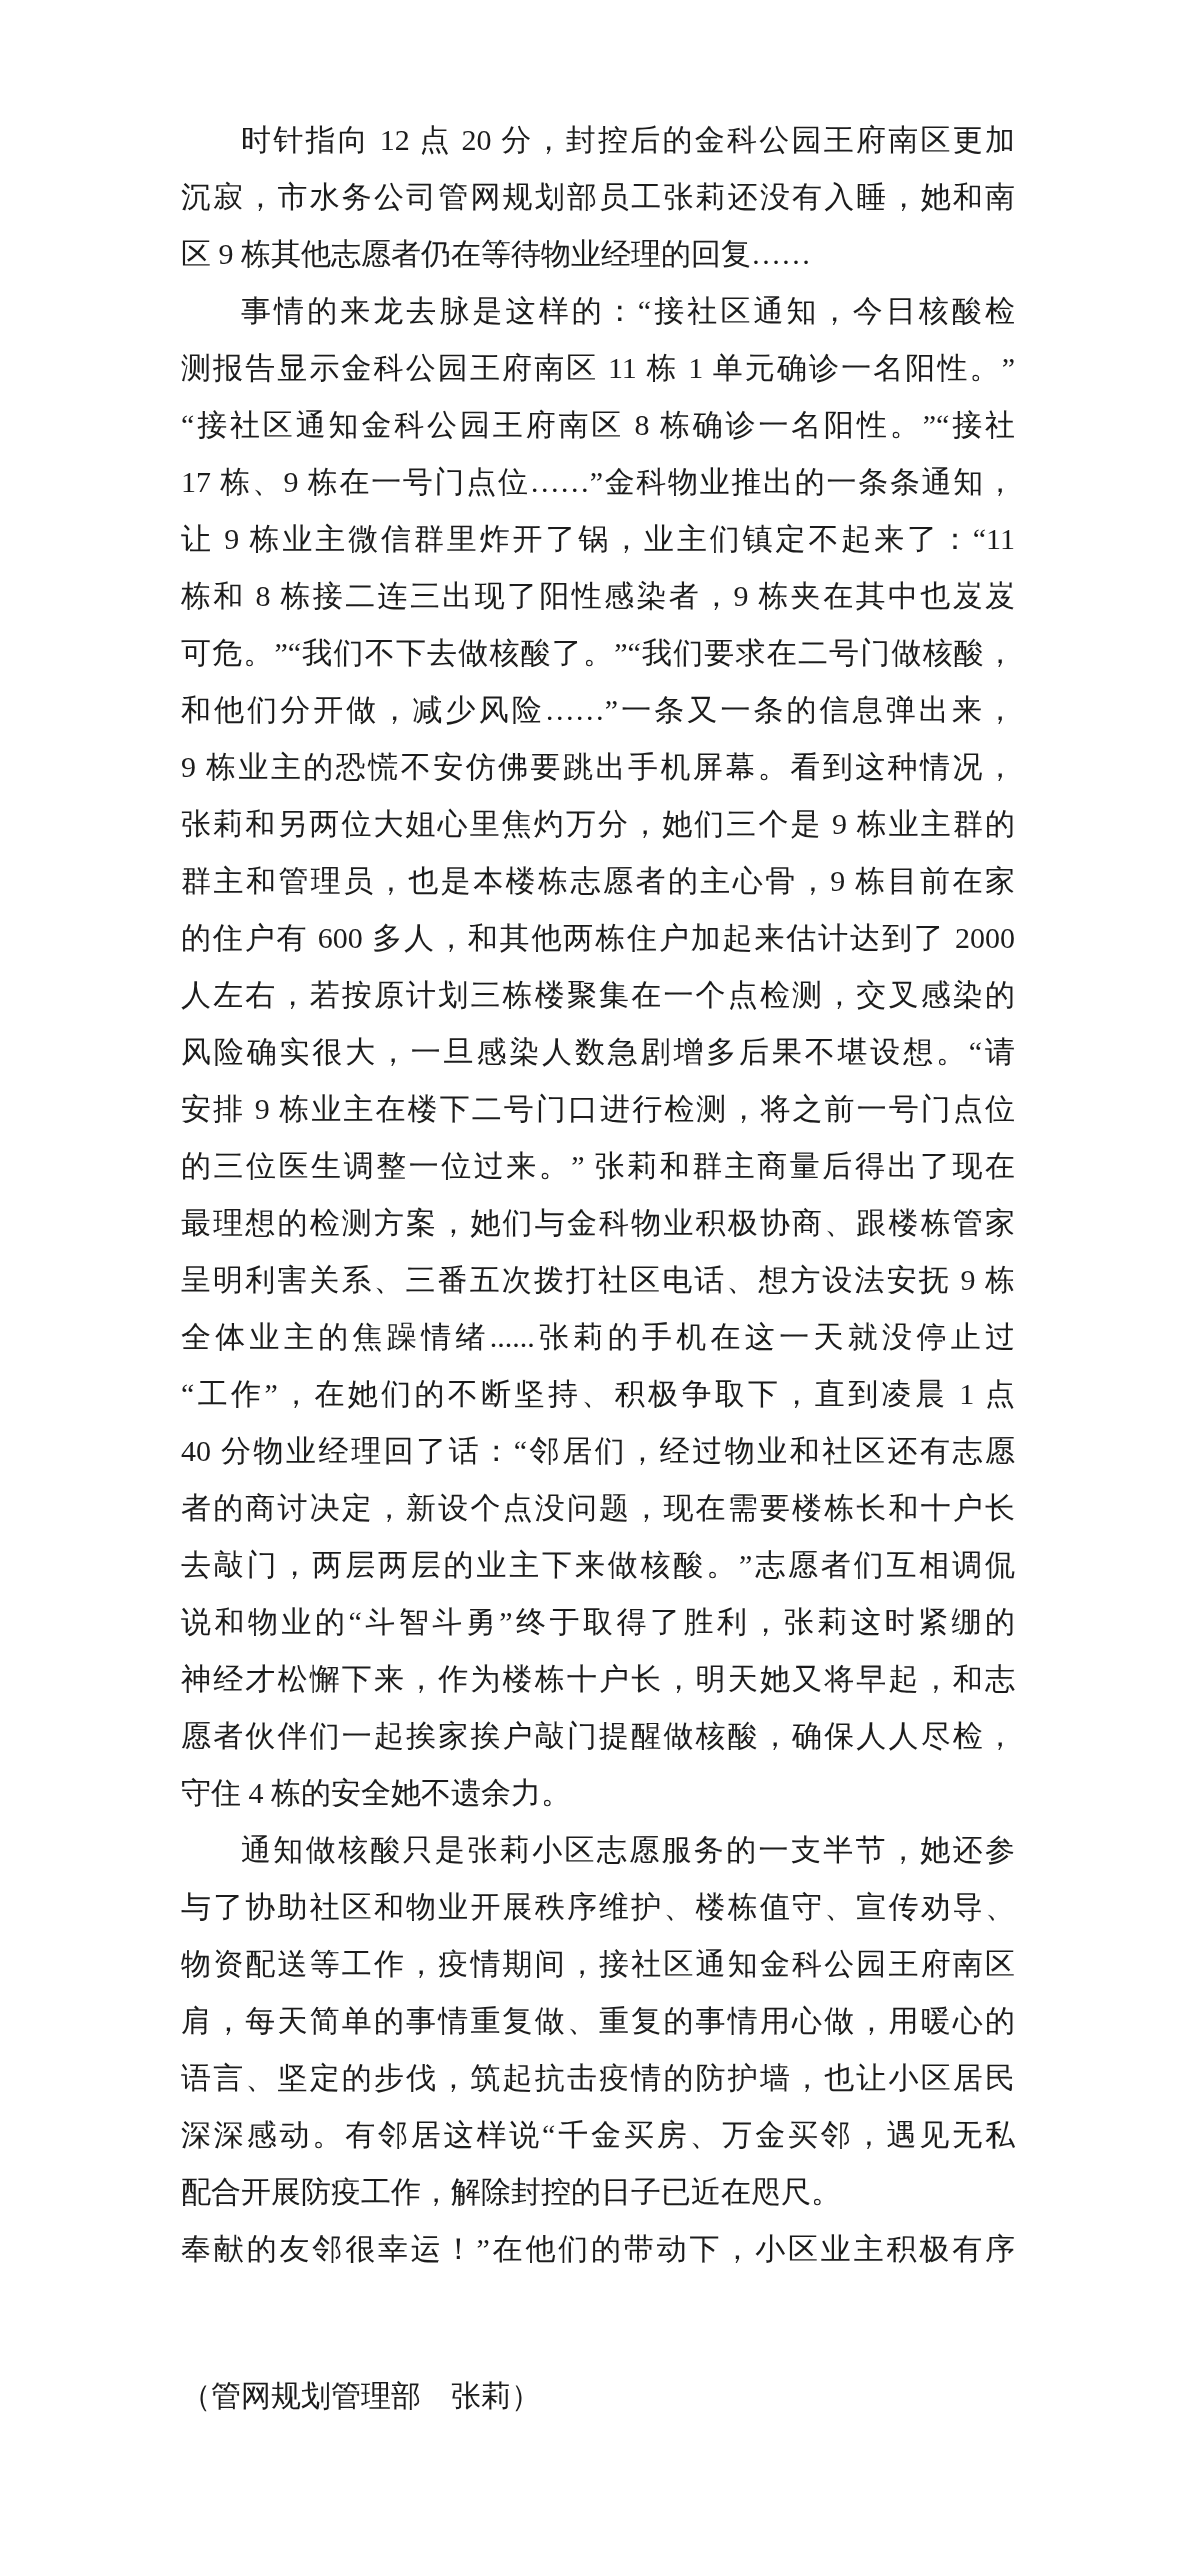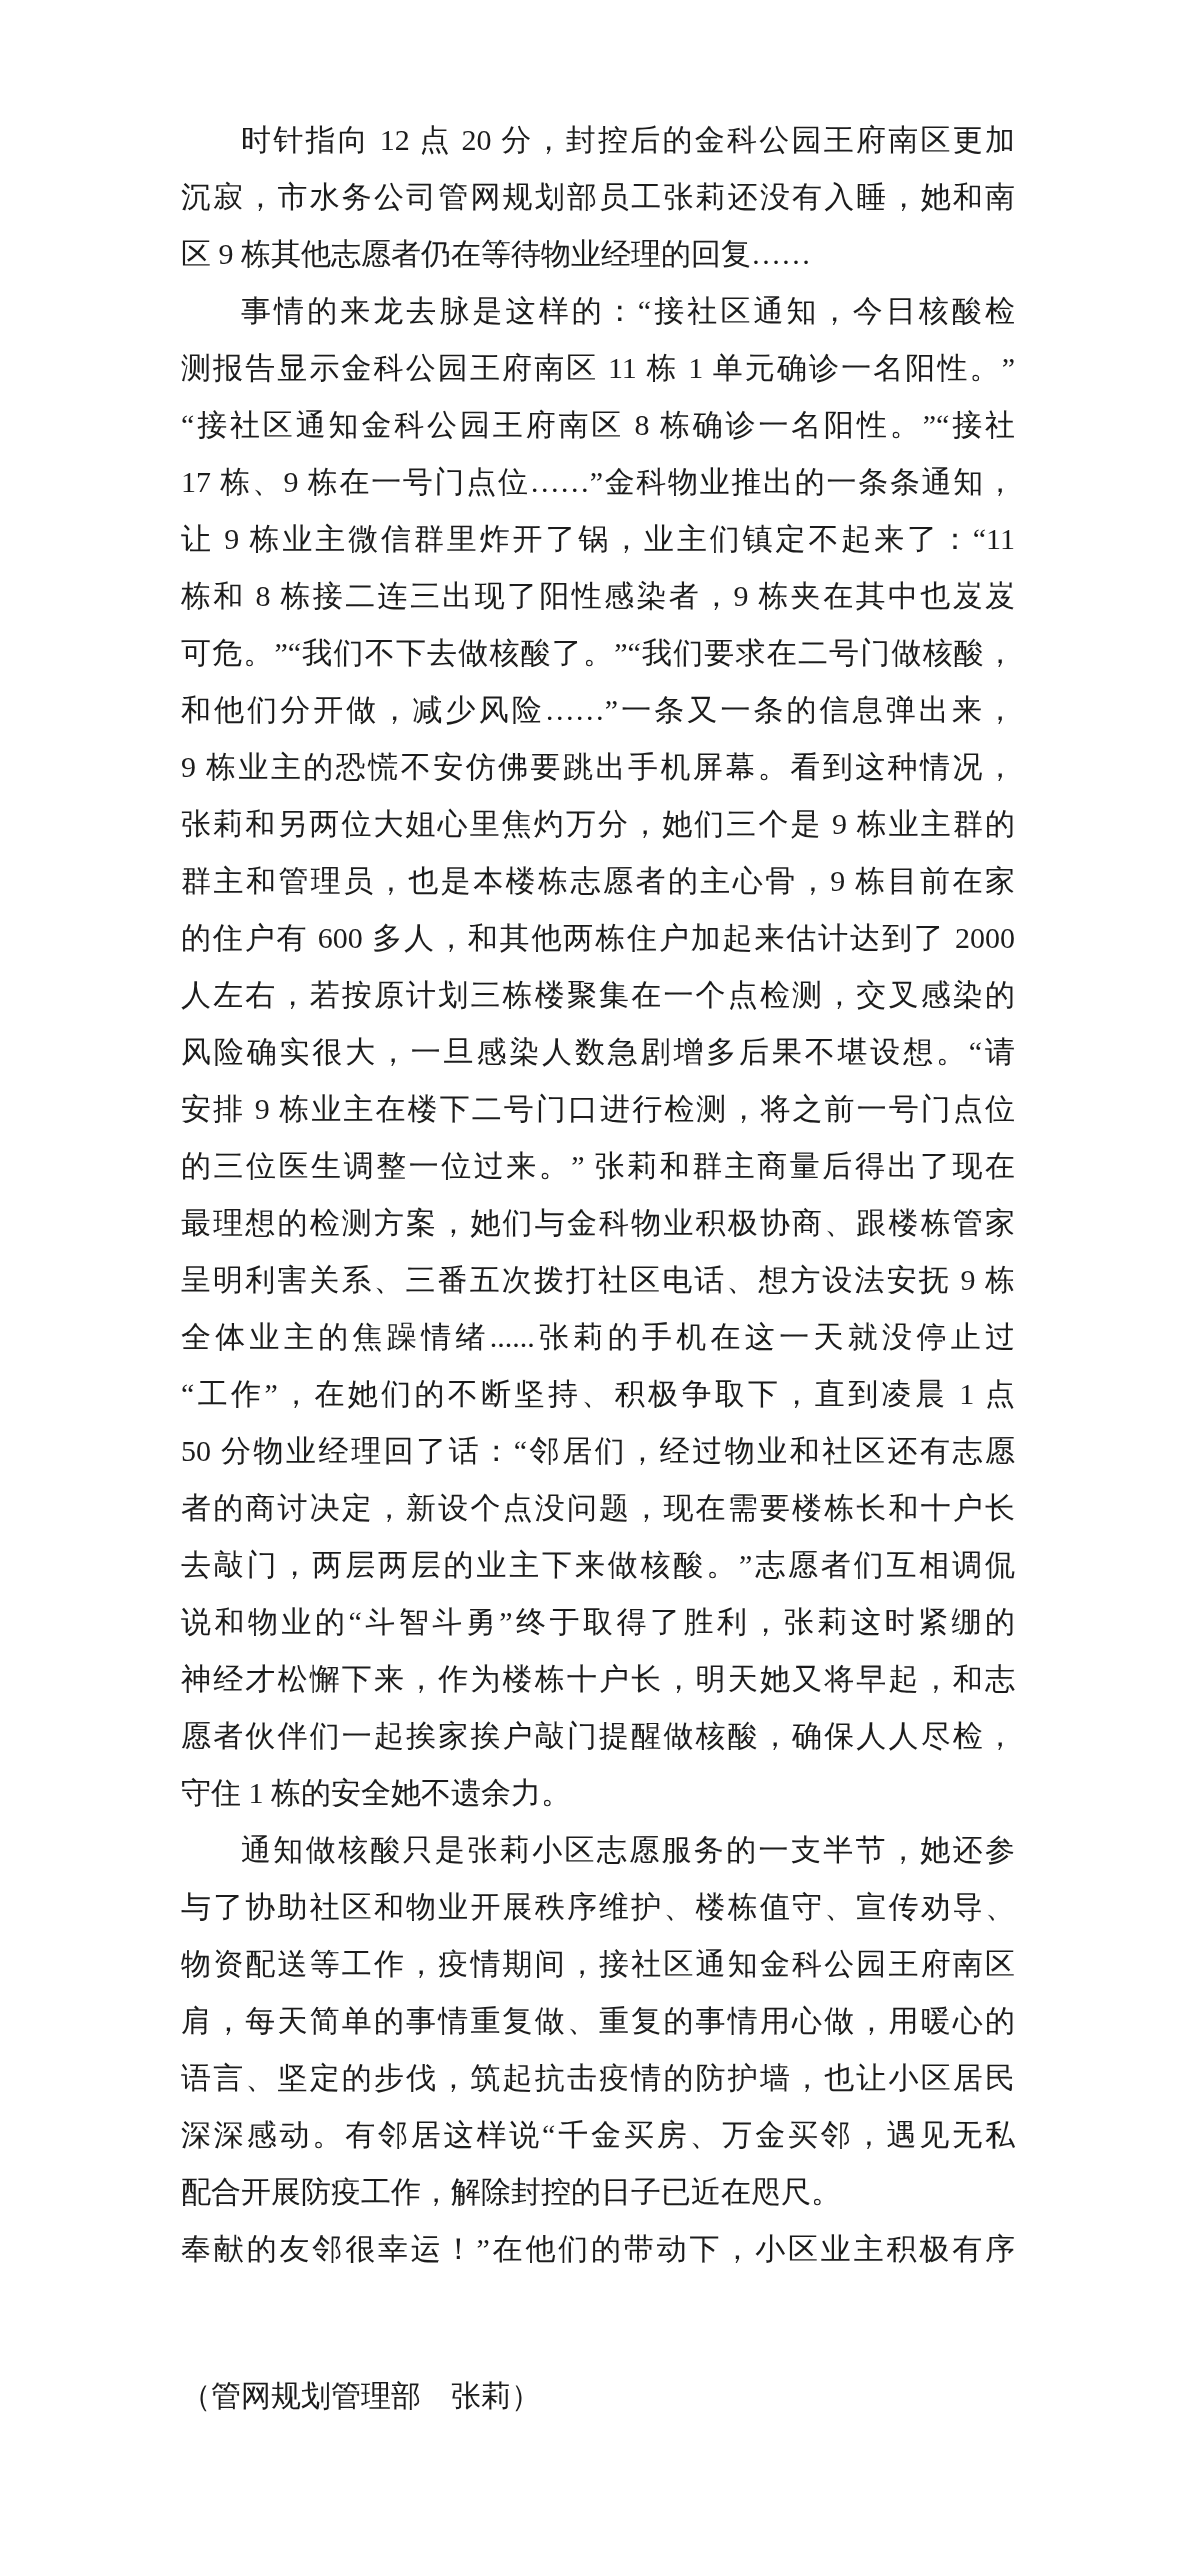--- a/index.html
+++ b/index.html
@@ -67,27 +67,27 @@
       <div class="line">群主和管理员，也是本楼栋志愿者的主心骨，9 栋目前在家</div>
       <div class="line">的住户有 600 多人，和其他两栋住户加起来估计达到了 2000</div>
       <div class="line">人左右，若按原计划三栋楼聚集在一个点检测，交叉感染的</div>
       <div class="line">风险确实很大，一旦感染人数急剧增多后果不堪设想。“请</div>
       <div class="line">安排 9 栋业主在楼下二号门口进行检测，将之前一号门点位</div>
       <div class="line">的三位医生调整一位过来。” 张莉和群主商量后得出了现在</div>
       <div class="line">最理想的检测方案，她们与金科物业积极协商、跟楼栋管家</div>
       <div class="line">呈明利害关系、三番五次拨打社区电话、想方设法安抚 9 栋</div>
       <div class="line">全体业主的焦躁情绪......张莉的手机在这一天就没停止过</div>
       <div class="line">“工作”，在她们的不断坚持、积极争取下，直到凌晨 1 点</div>
-      <div class="line">50 分物业经理回了话：“邻居们，经过物业和社区还有志愿</div>
+      <div class="line">40 分物业经理回了话：“邻居们，经过物业和社区还有志愿</div>
       <div class="line">者的商讨决定，新设个点没问题，现在需要楼栋长和十户长</div>
       <div class="line">去敲门，两层两层的业主下来做核酸。”志愿者们互相调侃</div>
       <div class="line">说和物业的“斗智斗勇”终于取得了胜利，张莉这时紧绷的</div>
       <div class="line">神经才松懈下来，作为楼栋十户长，明天她又将早起，和志</div>
       <div class="line">愿者伙伴们一起挨家挨户敲门提醒做核酸，确保人人尽检，</div>
-      <div class="line plast">守住 1 栋的安全她不遗余力。</div>
+      <div class="line plast">守住 4 栋的安全她不遗余力。</div>
       <div class="line first">通知做核酸只是张莉小区志愿服务的一支半节，她还参</div>
       <div class="line">与了协助社区和物业开展秩序维护、楼栋值守、宣传劝导、</div>
       <div class="line">物资配送等工作，疫情期间，接社区通知金科公园王府南区</div>
       <div class="line">肩，每天简单的事情重复做、重复的事情用心做，用暖心的</div>
       <div class="line">语言、坚定的步伐，筑起抗击疫情的防护墙，也让小区居民</div>
       <div class="line">深深感动。有邻居这样说“千金买房、万金买邻，遇见无私</div>
       <div class="line plast">配合开展防疫工作，解除封控的日子已近在咫尺。</div>
       <div class="line">奉献的友邻很幸运！”在他们的带动下，小区业主积极有序</div>
     </div>
   <div class="blank-line"></div>

